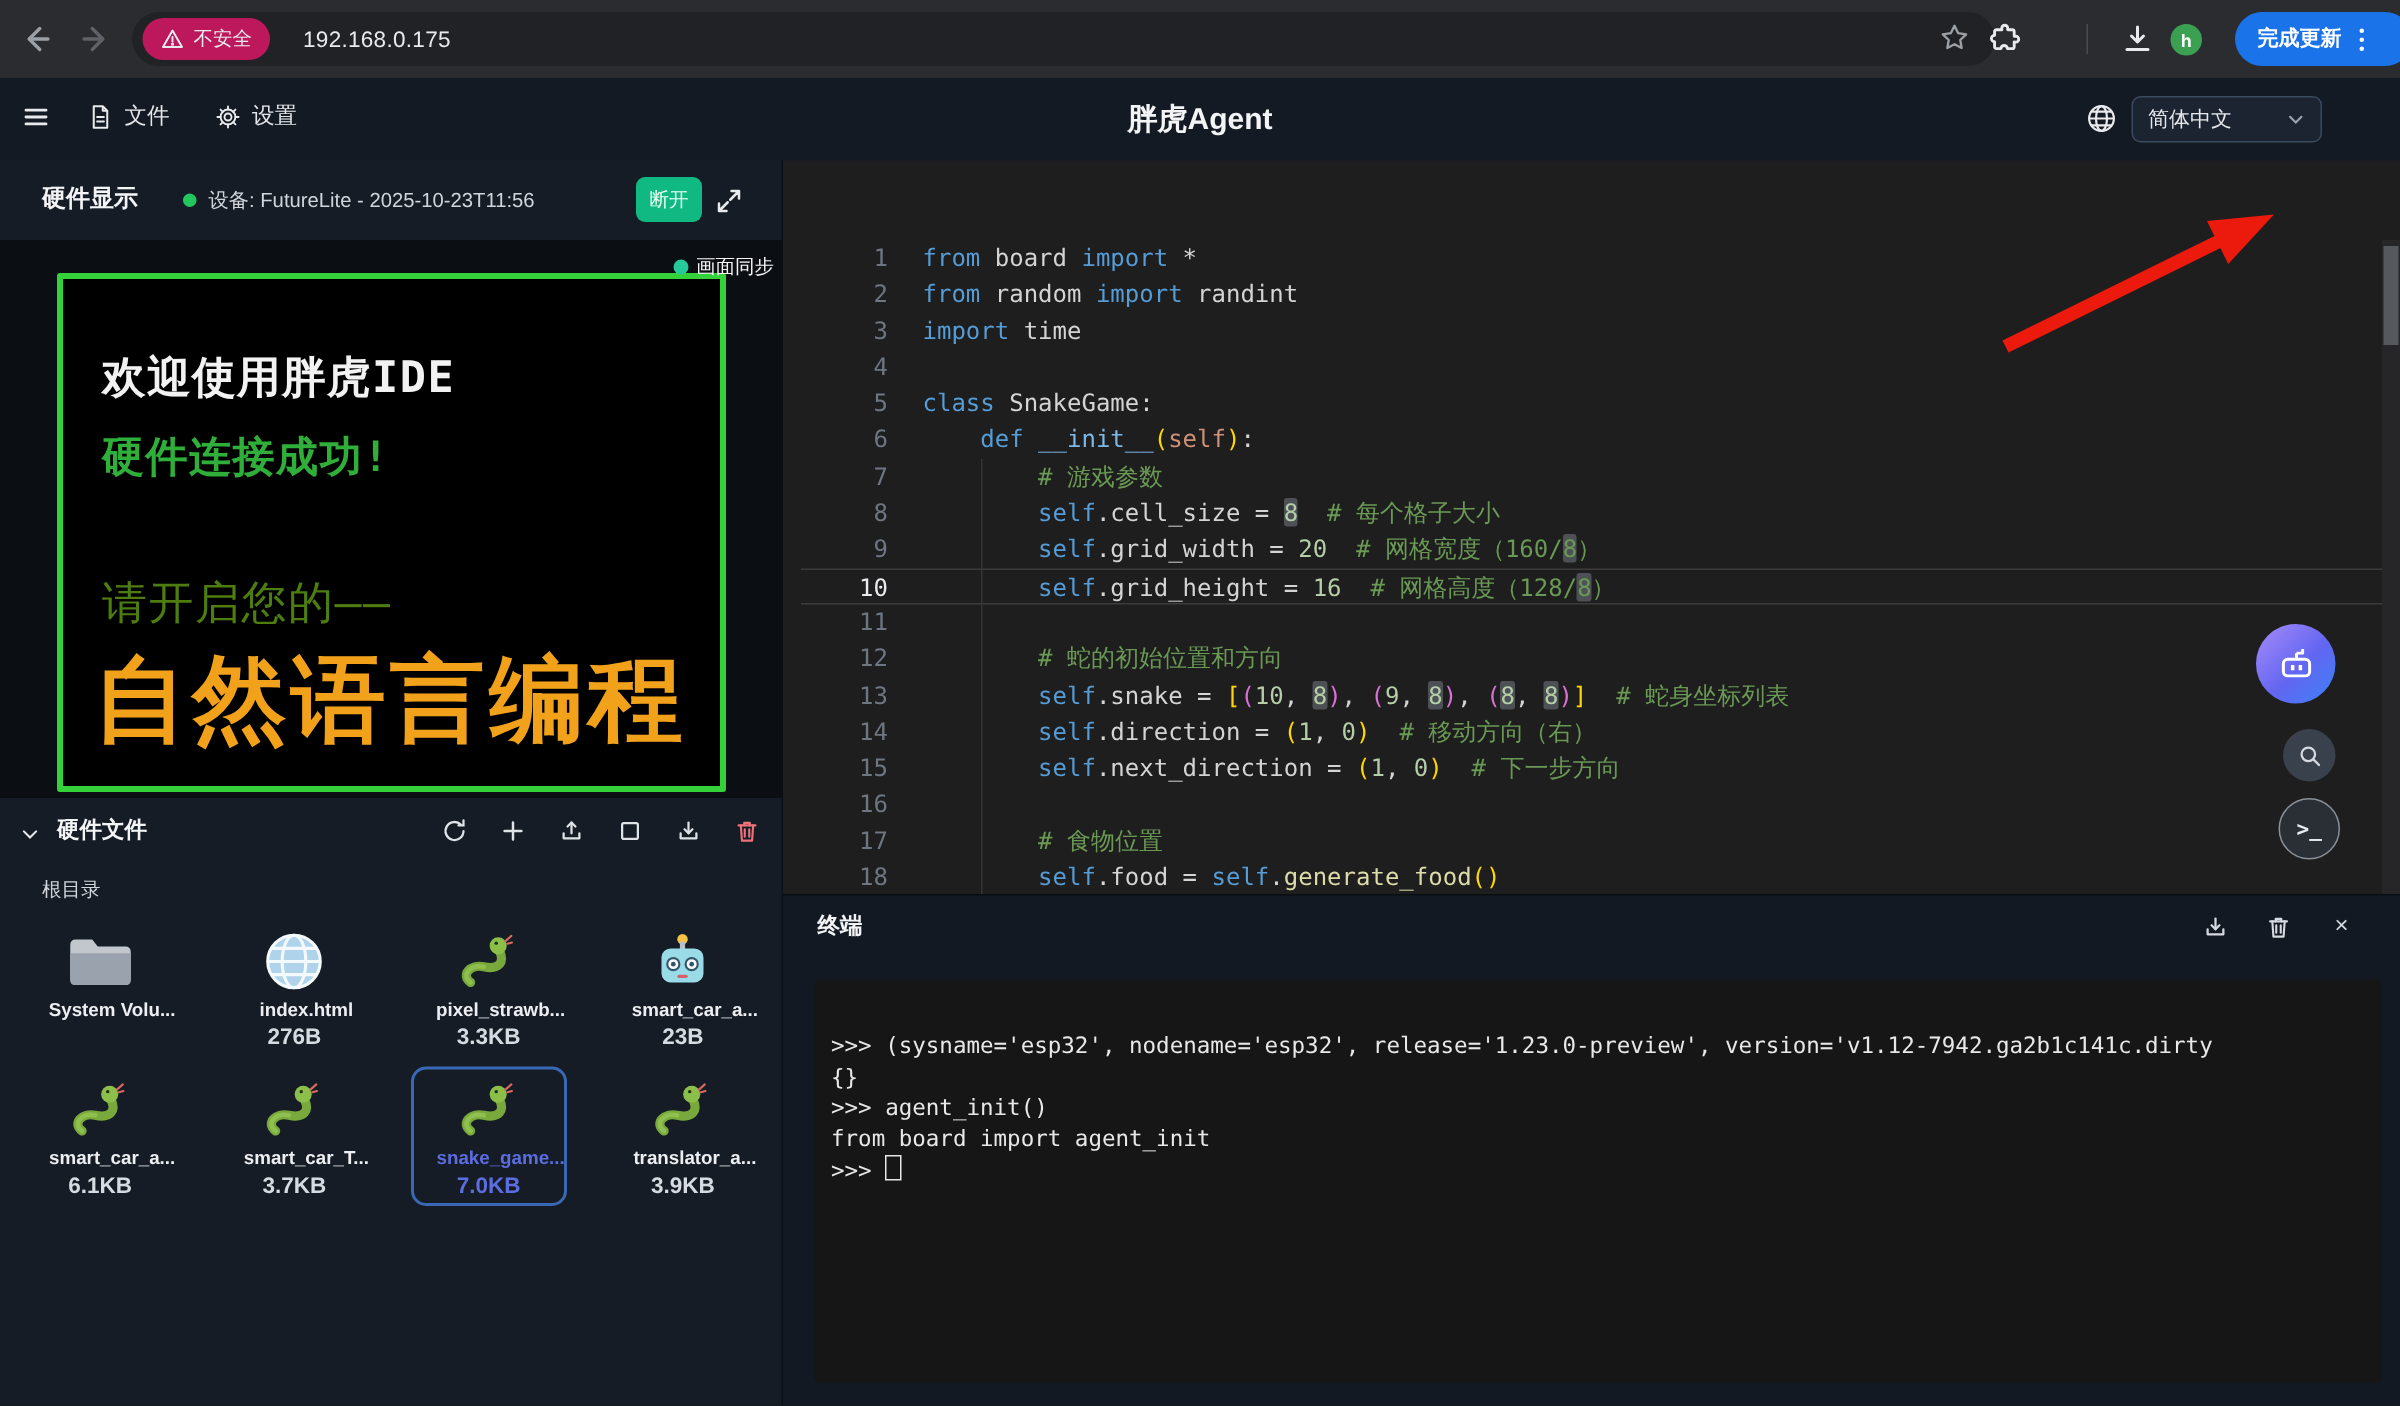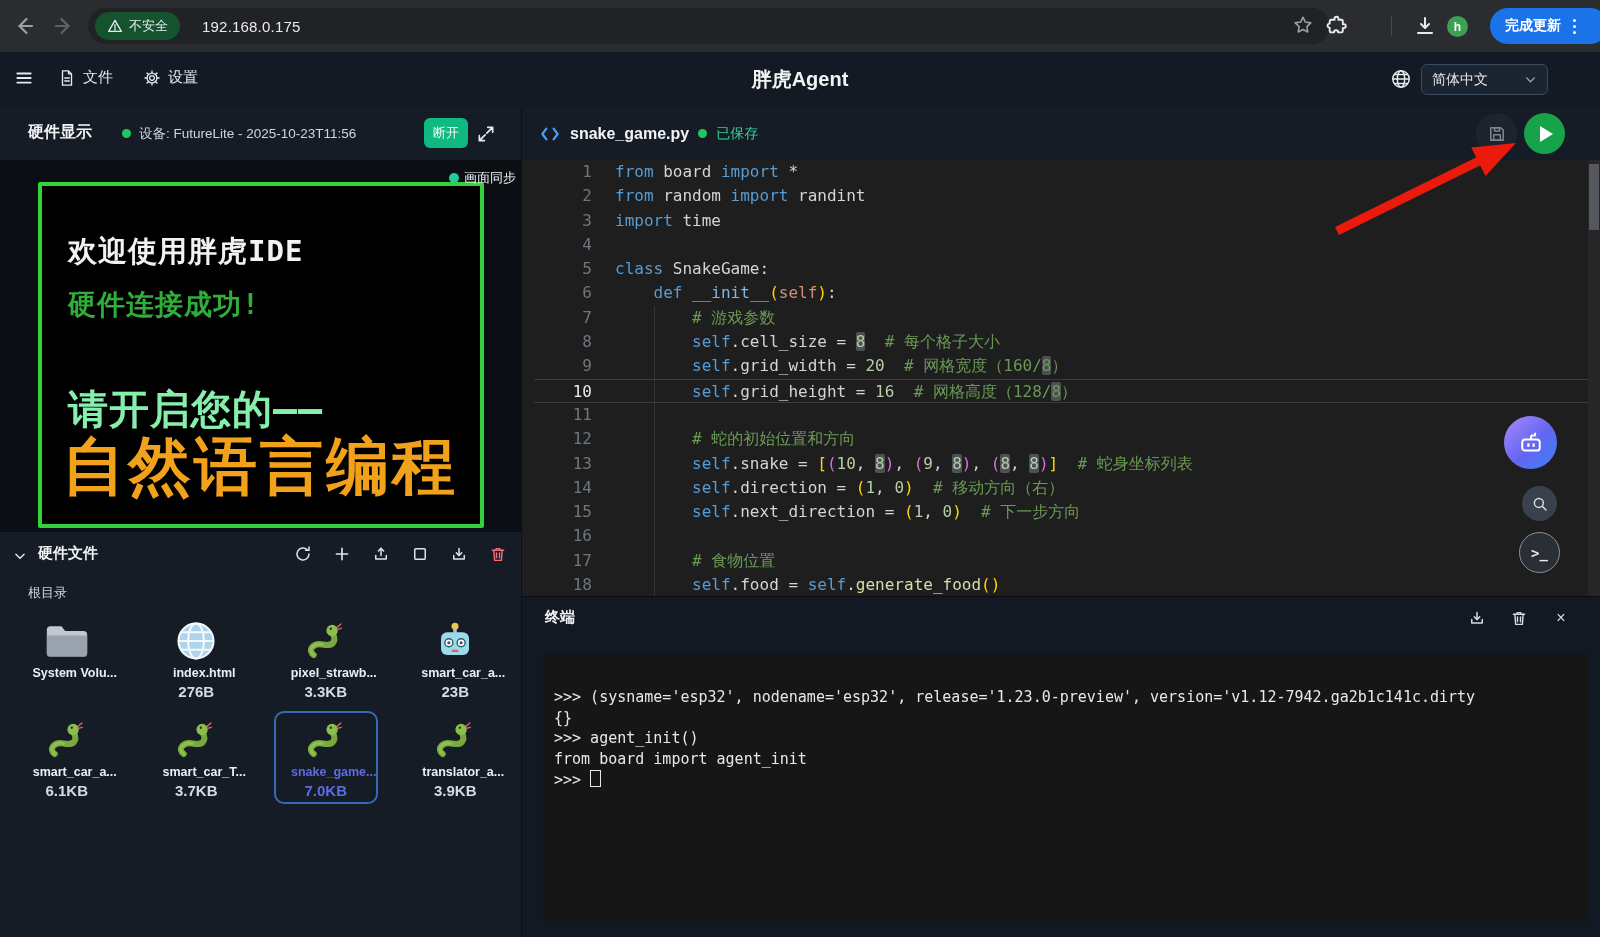--- a/index.html
+++ b/index.html
@@ -5,21 +5,21 @@
   html,body{margin:0;padding:0;}
   body{width:1600px;height:937px;position:relative;overflow:hidden;background:#141a23;
        font-family:"Liberation Sans",sans-serif;color:#e5e7eb;-webkit-font-smoothing:antialiased;}
   .abs{position:absolute;}
   svg{display:block;}
 
   
   .browser-bar{position:absolute;left:0;top:0;width:1600px;height:52px;background:#2b2c2f;border-bottom:1px solid #1c1d1f;}
   .nav-ic{position:absolute;top:14px;width:24px;height:24px;}
   .omnibox{position:absolute;left:88px;top:8px;width:1242px;height:36px;border-radius:18px;background:#212225;display:flex;align-items:center;}
-  .sec-chip{margin-left:7px;height:28px;border-radius:14px;background:#14532d;display:flex;align-items:center;gap:6px;padding:0 12px;color:#e8eaed;font-size:13px;}
+  .sec-chip{margin-left:7px;height:28px;border-radius:14px;background:#be185d;display:flex;align-items:center;gap:6px;padding:0 12px;color:#e8eaed;font-size:13px;}
   .url-text{margin-left:22px;font-size:15px;color:#e8eaed;letter-spacing:.2px;}
   .ob-star{position:absolute;right:16px;top:6px;}
   .avatar{position:absolute;left:1447px;top:16px;width:21px;height:21px;border-radius:50%;background:#3ba052;color:#fff;
           display:flex;align-items:center;justify-content:center;font-size:12px;font-weight:bold;}
   .update-btn{position:absolute;left:1490px;top:8px;width:118px;height:36px;border-radius:18px;background:#1a73e8;color:#fff;
           display:flex;align-items:center;gap:12px;padding-left:15px;font-size:14px;font-weight:bold;box-sizing:border-box;}
   .vdots{display:flex;flex-direction:column;gap:3px;}
   .vdots i{width:3px;height:3px;border-radius:50%;background:#fff;}
   .tb-sep{position:absolute;left:1391px;top:16px;width:1px;height:20px;background:#4a4b4e;}
 
@@ -40,21 +40,21 @@
           color:#eafff5;font-size:13px;display:flex;align-items:center;justify-content:center;}
   .expand-btn{position:absolute;left:476px;top:17px;width:20px;height:20px;}
 
   .preview-wrap{position:absolute;left:0;top:53px;width:522px;height:372px;background:#0b0e12;}
   .sync-label{position:absolute;right:6px;top:9px;display:flex;align-items:center;gap:5px;font-size:13px;color:#f3f4f6;z-index:3;}
   .sync-label i{width:10px;height:10px;border-radius:50%;background:#25c99a;}
   .hw-screen{position:absolute;left:38px;top:22px;width:438px;height:338px;background:#000;border:4px solid #35d13b;border-radius:2px;
           font-family:"DejaVu Sans Mono",monospace;}
   .scr-l1{position:absolute;left:26px;top:46px;font-size:29px;font-weight:bold;color:#f2f2f2;letter-spacing:1px;}
   .scr-l2{position:absolute;left:26px;top:100px;font-size:28px;font-weight:bold;color:#2fae39;letter-spacing:1px;}
-  .scr-l3{position:absolute;left:26px;top:196px;font-size:40px;font-weight:bold;color:#86efac;letter-spacing:1px;}
+  .scr-l3{position:absolute;left:26px;top:196px;font-size:30px;font-weight:normal;color:#4d7c0f;letter-spacing:1px;}
   .scr-l4{position:absolute;left:20px;top:238px;font-size:63px;font-weight:bold;color:#f2a21a;letter-spacing:3px;}
 
   .files-header{position:absolute;left:0;top:425px;width:100%;height:46px;}
   .fh-title{position:absolute;left:38px;top:12px;font-size:15px;font-weight:bold;color:#f3f4f6;}
   .fh-chevron{position:absolute;left:13px;top:17px;}
   .fh-tools{position:absolute;right:14px;top:13px;display:flex;gap:21px;}
   .fh-tools .tool{width:18px;height:18px;cursor:pointer;}
   .root-label{position:absolute;left:28px;top:477px;font-size:13px;color:#d1d5db;}
 
   .file-grid{position:absolute;left:2px;top:505px;width:518px;display:grid;grid-template-columns:repeat(4,1fr);row-gap:6px;}
@@ -393,43 +393,20 @@
             <path d="M36.5 8.5l4.5-4M38 10.5l3.5-1" stroke="#d9695f" stroke-width="1.6" fill="none" stroke-linecap="round"></path>
           </svg>
         </div>
         <div class="fname">translator_a...</div>
         <div class="fsize">3.9KB</div>
       </div>
     </div>
 </div>
 
 <div class="editor-area">
-  <div class="editor-header">
-    <div class="eh-left">
-      <span>
-        <svg width="22" height="18" viewBox="0 0 24 20" fill="none" stroke="#4a9eff" stroke-width="2.4" stroke-linecap="round" stroke-linejoin="round">
-            <path d="M8 4 3.5 10 8 16"></path>
-            <path d="M16 4l4.5 6L16 16"></path>
-          </svg>
-      </span>
-      <span class="eh-filename">snake_game.py</span>
-      <span class="eh-dot"></span>
-      <span class="eh-saved">已保存</span>
-    </div>
-    <div class="circle-btn save-btn">
-      <svg width="20" height="20" viewBox="0 0 24 24" fill="none" stroke="#7d8692" stroke-width="1.8" stroke-linejoin="round">
-          <path d="M4.5 4.5h12l3 3v12h-15z"></path>
-          <rect x="8" y="13" width="8" height="6.5"></rect>
-          <rect x="9" y="4.5" width="6" height="4"></rect>
-        </svg>
-    </div>
-    <div class="circle-btn run-btn">
-      <span class="tri"></span>
-    </div>
-  </div>
   <div class="code-area">
     <div class="guide"></div>
   <div class="code-line"><span class="gutter">1</span><span style="color: rgb(86, 156, 214);">from</span><span style="color: rgb(212, 212, 212);"> board </span><span style="color: rgb(86, 156, 214);">import</span><span style="color: rgb(212, 212, 212);"> *</span></div>
       <div class="code-line"><span class="gutter">2</span><span style="color: rgb(86, 156, 214);">from</span><span style="color: rgb(212, 212, 212);"> random </span><span style="color: rgb(86, 156, 214);">import</span><span style="color: rgb(212, 212, 212);"> randint</span></div>
       <div class="code-line"><span class="gutter">3</span><span style="color: rgb(86, 156, 214);">import</span><span style="color: rgb(212, 212, 212);"> time</span></div>
       <div class="code-line"><span class="gutter">4</span></div>
       <div class="code-line"><span class="gutter">5</span><span style="color: rgb(86, 156, 214);">class</span><span style="color: rgb(212, 212, 212);"> SnakeGame:</span></div>
       <div class="code-line"><span class="gutter">6</span><span style="color: rgb(212, 212, 212);">    </span><span style="color: rgb(86, 156, 214);">def</span><span style="color: rgb(212, 212, 212);"> </span><span style="color: rgb(124, 184, 232);">__init__</span><span style="color: rgb(255, 215, 0);">(</span><span style="color: rgb(206, 145, 120);">self</span><span style="color: rgb(255, 215, 0);">)</span><span style="color: rgb(212, 212, 212);">:</span></div>
       <div class="code-line"><span class="gutter">7</span><span style="color: rgb(212, 212, 212);">        </span><span style="color: rgb(106, 153, 85);"># 游戏参数</span></div>
       <div class="code-line"><span class="gutter">8</span><span style="color: rgb(212, 212, 212);">        </span><span style="color: rgb(86, 156, 214);">self</span><span style="color: rgb(212, 212, 212);">.cell_size = </span><span class="hl" style="color: rgb(181, 206, 168);">8</span><span style="color: rgb(212, 212, 212);">  </span><span style="color: rgb(106, 153, 85);"># 每个格子大小</span></div>

